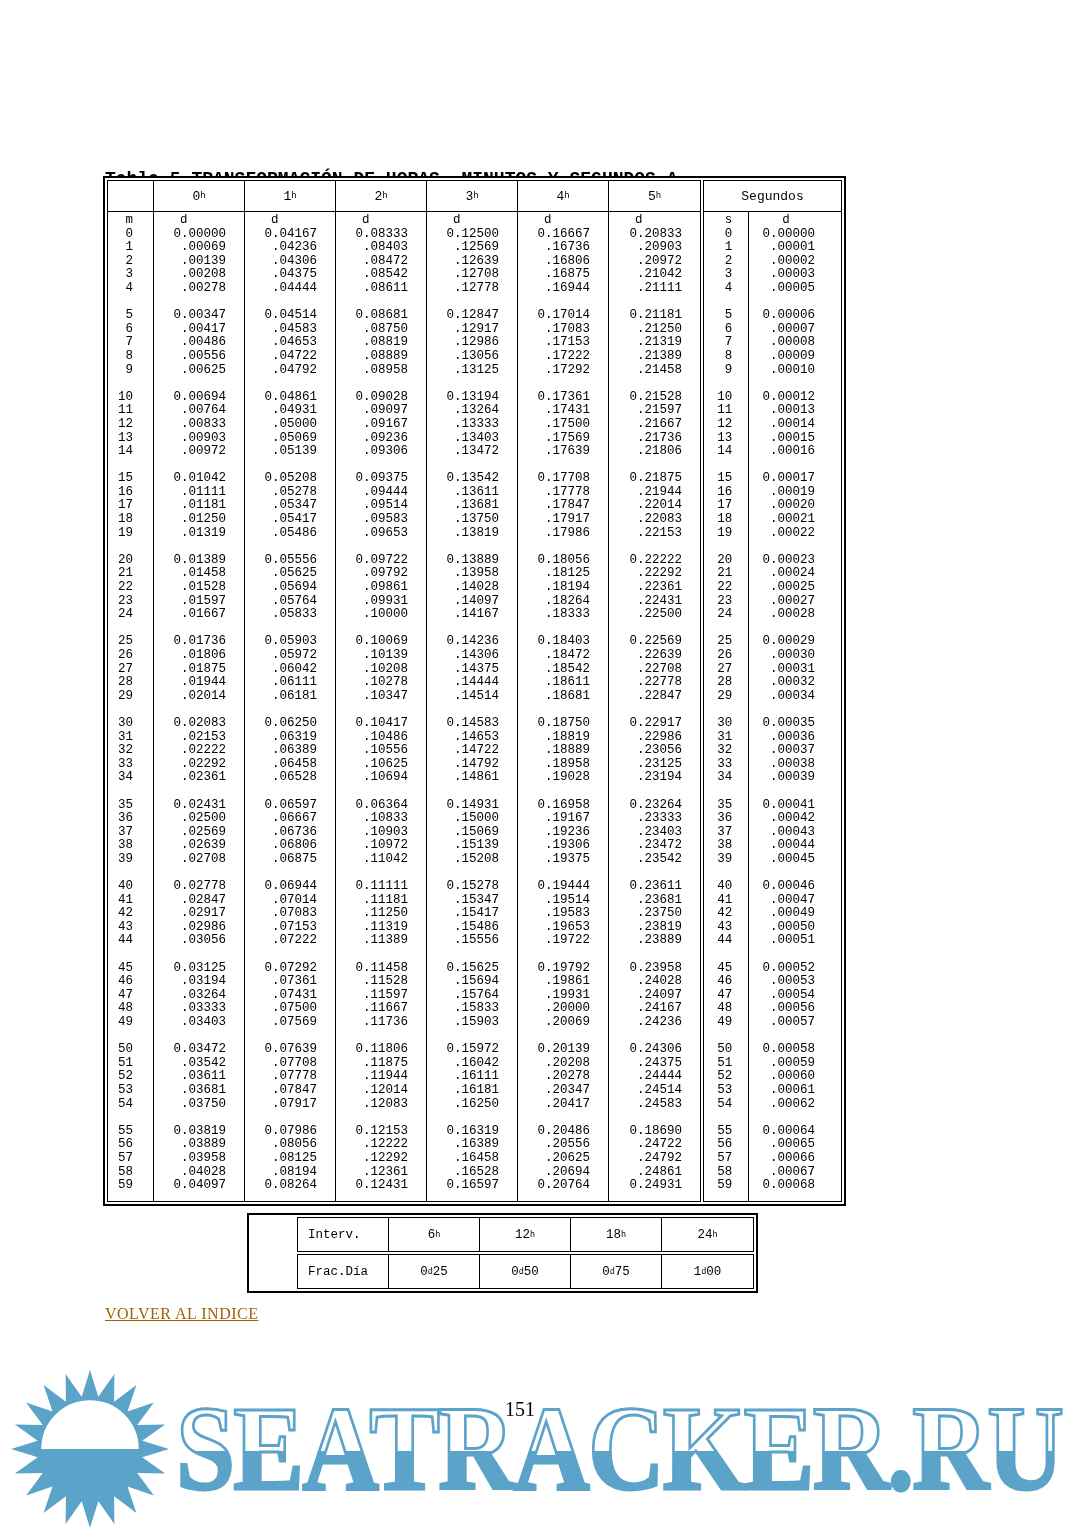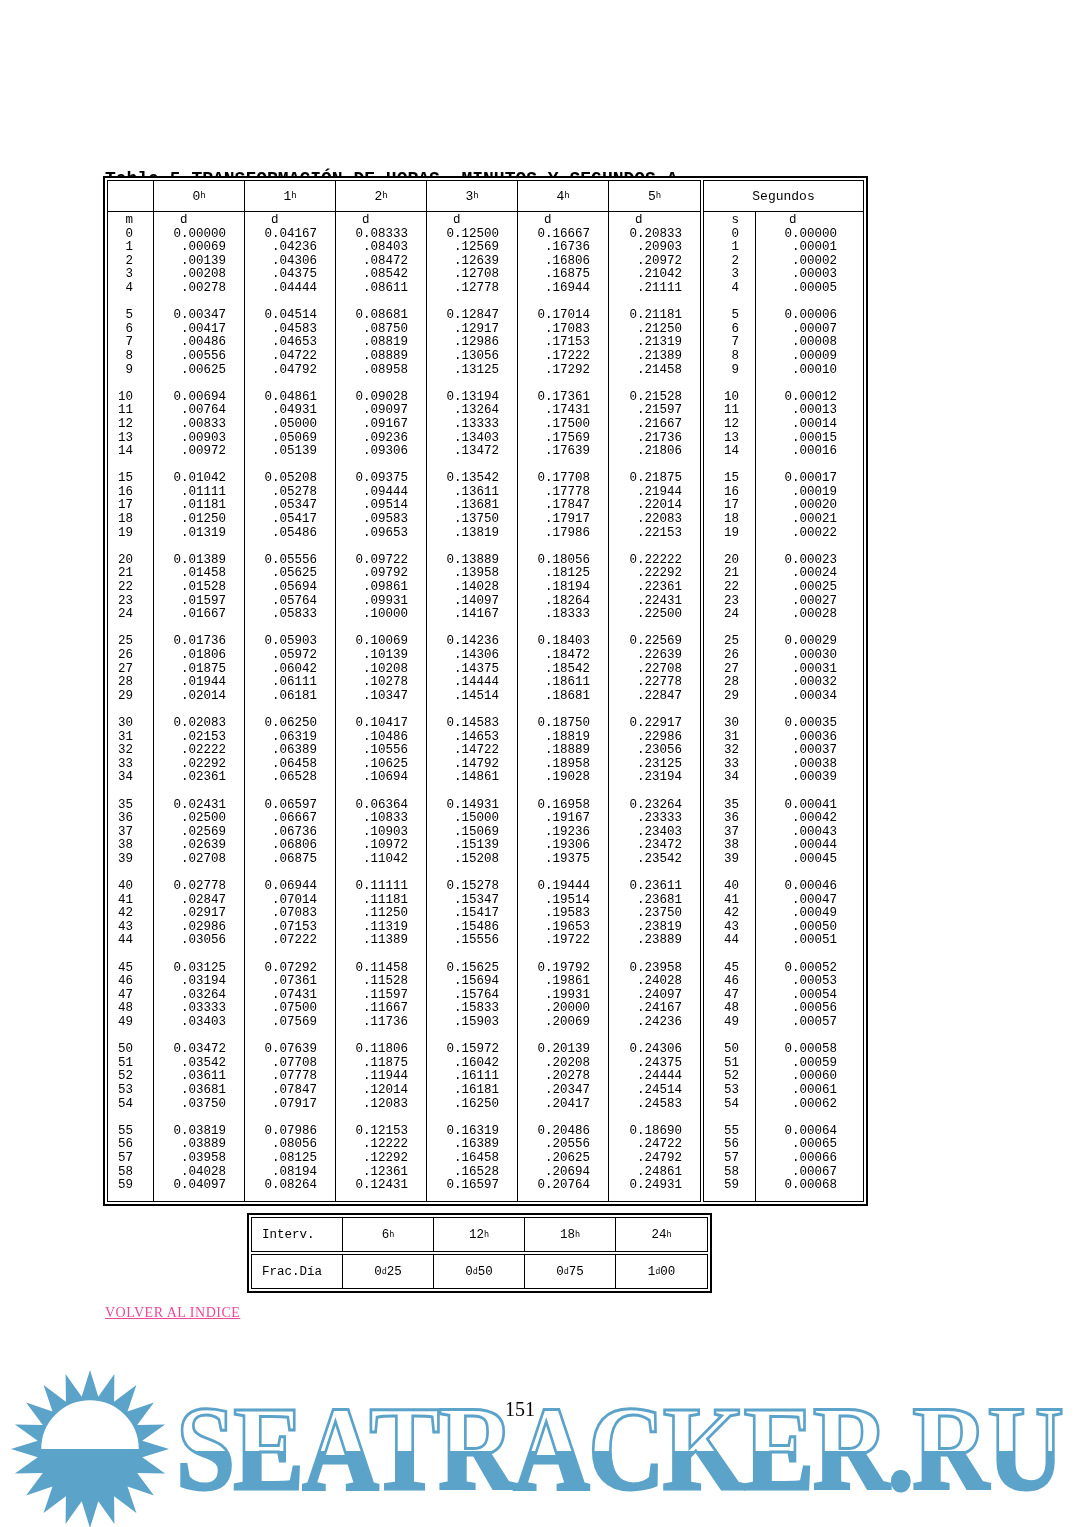--- a/index.html
+++ b/index.html
@@ -8,21 +8,21 @@
 
   
   .title{position:absolute;left:105px;top:114px;font-weight:bold;font-size:18px;line-height:26px;white-space:pre;}
   .title .l2{text-align:center;}
 
   
   .table-outer{position:absolute;left:103px;top:176px;border:2px solid #000;padding:2px;
                display:flex;gap:2px;background:#fff;}
   .part{border:1px solid #000;background:#fff;}
   .part-minutes{width:594px;box-sizing:border-box;}
-  .part-seconds{width:161px;box-sizing:border-box;}
+  .part-seconds{width:139px;box-sizing:border-box;}
   .header-row{display:flex;height:30px;border-bottom:1px solid #000;}
   .header-cell{box-sizing:border-box;border-right:1px solid #000;display:flex;align-items:center;
                justify-content:center;font-size:13px;}
   .header-cell:last-child{border-right:none;}
   .hc-m{width:46px;}
   .hc-h{width:91px;}
   .hc-seg{width:100%;}
   sup{font-size:9px;line-height:0;}
 
   .body-row{display:flex;}
@@ -32,31 +32,31 @@
   .col-h{width:91px;padding-right:18px;}
   .col-s{width:52px;padding-right:16px;}
   .col-d{width:107px;padding-right:26px;}
   .line{height:13.6px;line-height:13.6px;font-size:12.5px;white-space:pre;}
   .sh-left{text-align:left;padding-left:26px;}
   .sh-left-d{text-align:left;padding-left:33px;}
   .block + .block{margin-top:13.6px;}
 
   
   .mini-outer{position:absolute;left:247px;top:1213px;border:2px solid #000;padding:2px;background:#fff;}
-  .mini-body{display:flex;flex-direction:column;gap:2px;}
+  .mini-body{display:flex;flex-direction:column;gap:2px;margin-left:46px;}
   .mini-row{border:1px solid #000;display:flex;height:33px;}
   .mini-cell{box-sizing:border-box;width:91px;border-right:1px solid #000;display:flex;align-items:center;
              justify-content:center;font-size:12.5px;}
   .mini-cell:last-child{border-right:none;}
   .mini-label{justify-content:flex-start;padding-left:10px;}
   .mini-cell sup{font-size:8.5px;}
 
   
-  .volver{position:absolute;left:105px;top:1305px;font-family:"Liberation Serif", serif;font-size:14px;
-          color:#ec4899;letter-spacing:0.5px;}
+  .volver{position:absolute;left:105px;top:1305px;font-family:"Liberation Serif", serif;font-size:16px;
+          color:#a16207;letter-spacing:0.5px;}
   .pagenum{position:absolute;left:460px;top:1398px;width:120px;text-align:center;z-index:3;
            font-family:"Liberation Serif", serif;font-size:20px;}
 
   
   .watermark{position:absolute;left:0;top:1368px;width:920px;height:159px;z-index:2;}
   .wm-svg text{font-family:"Liberation Serif", serif;font-weight:bold;font-size:121px;
                stroke-width:3px;letter-spacing:-2px;}
 </style>
 </head>
 <body>

